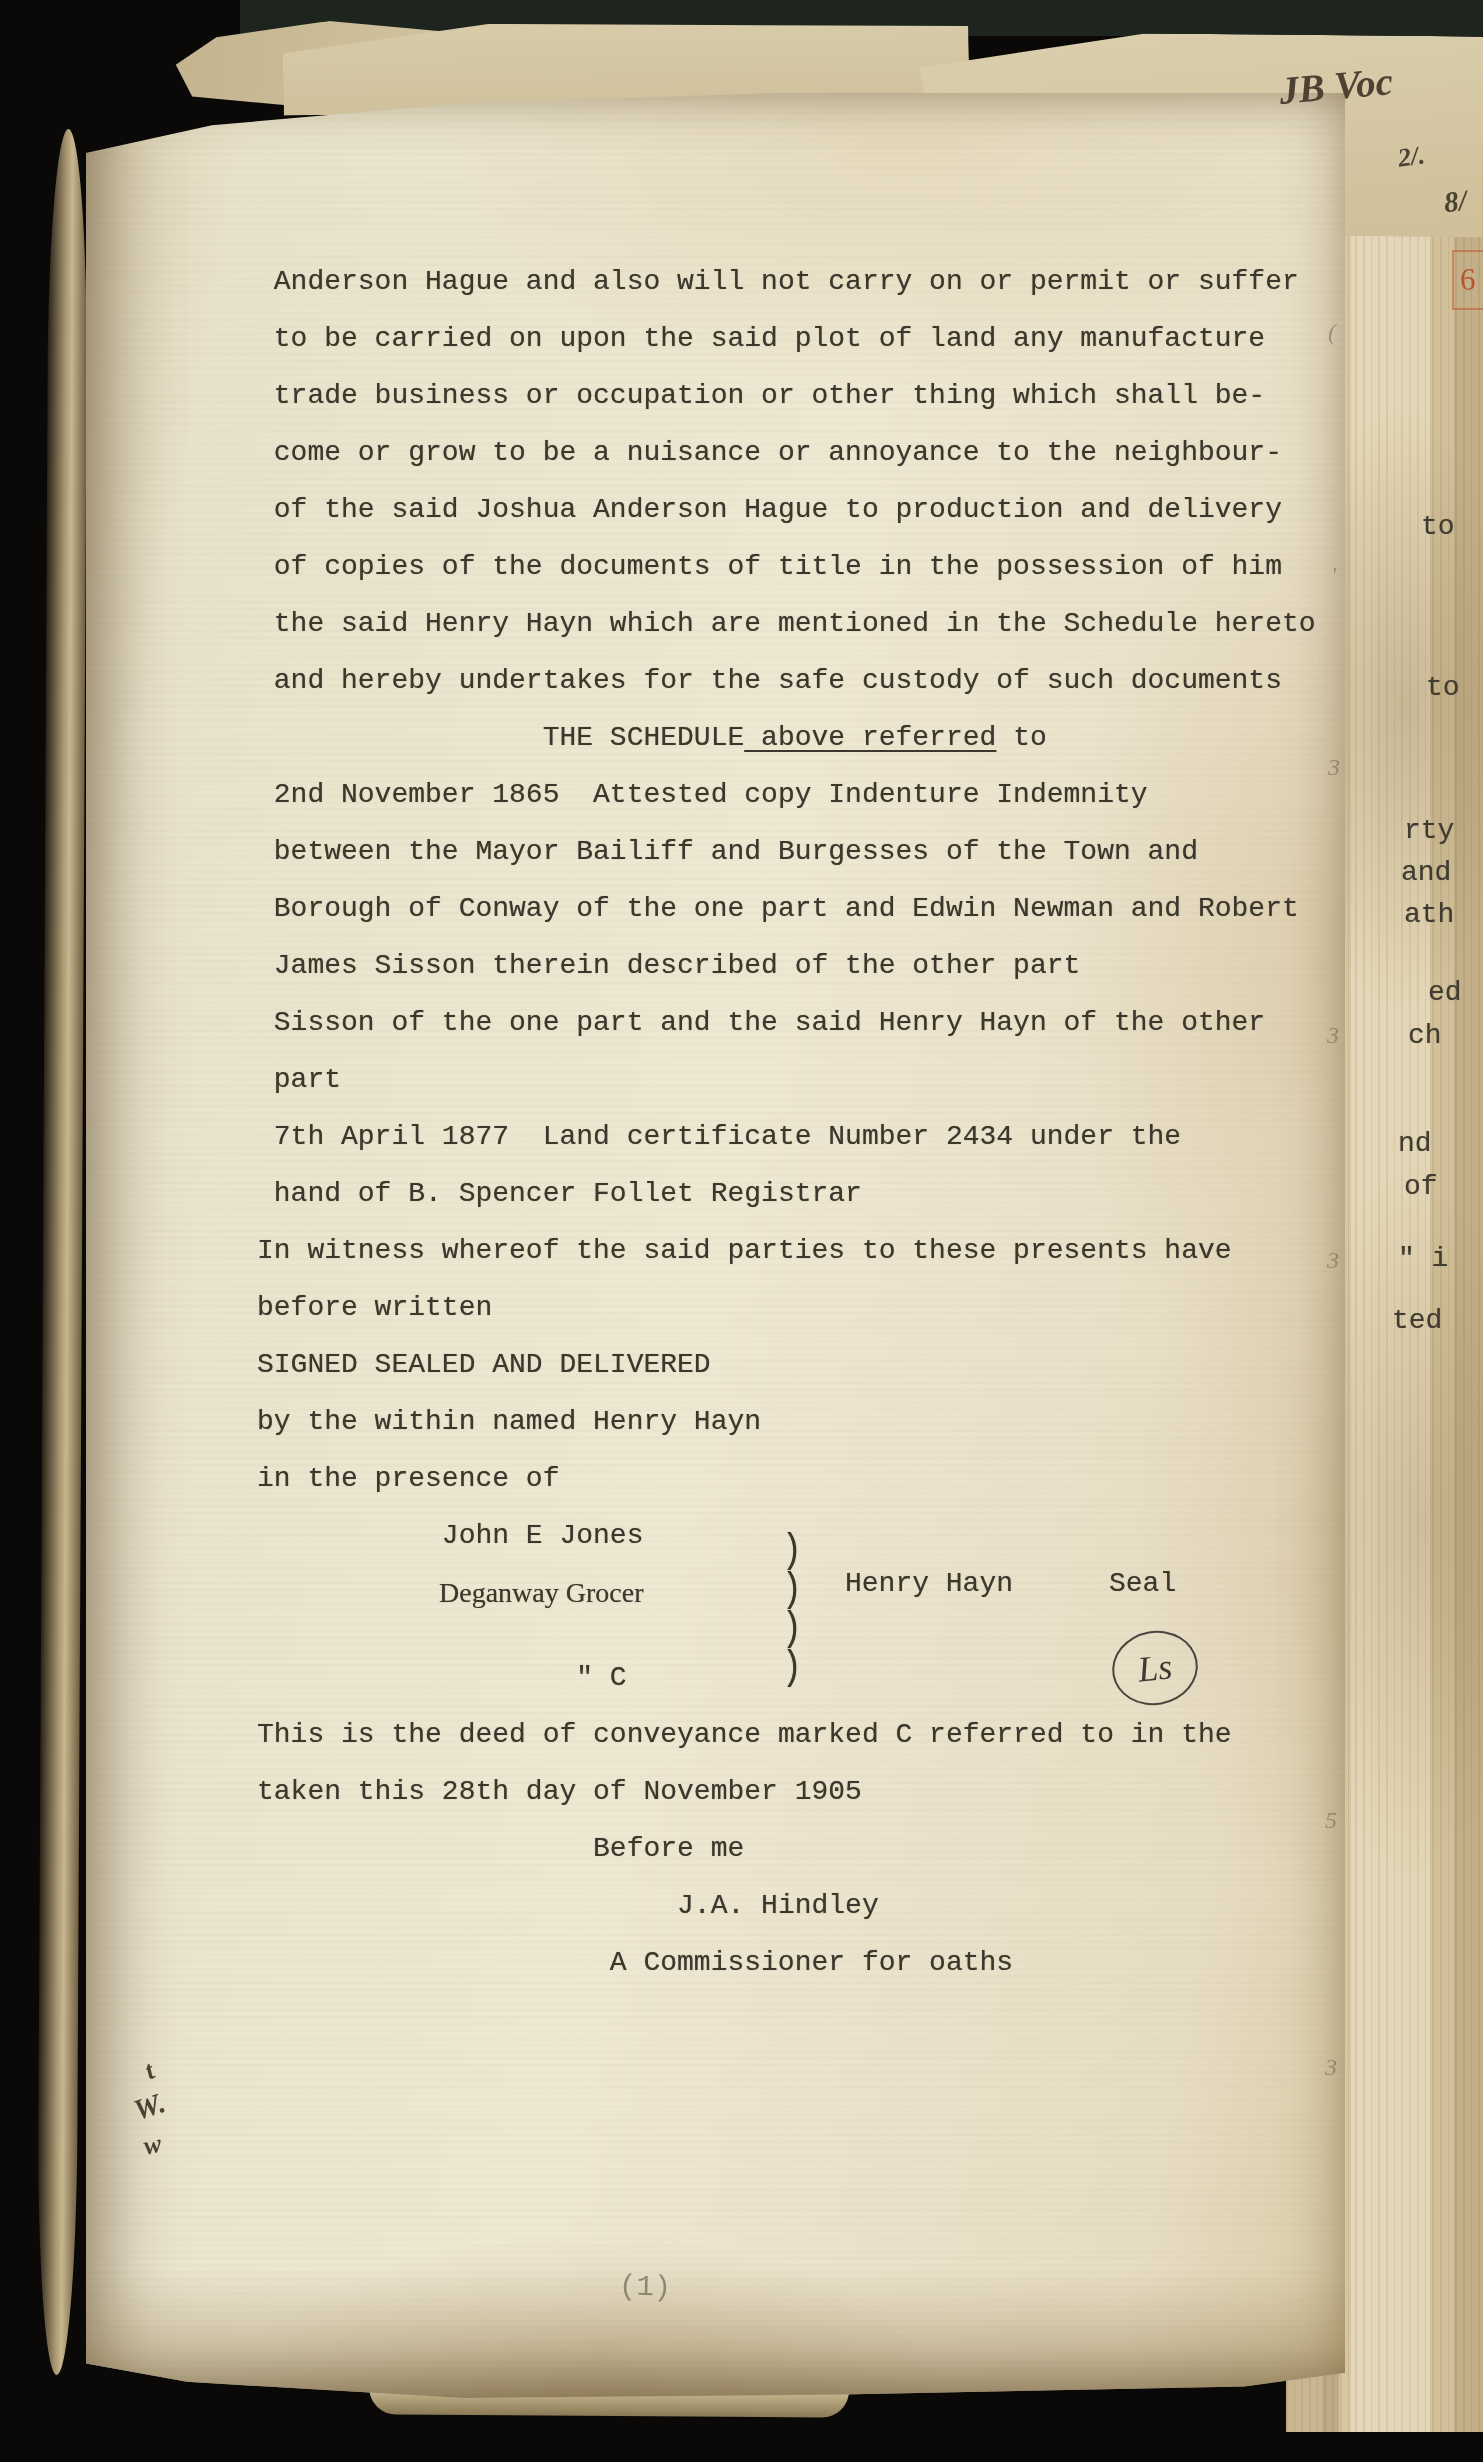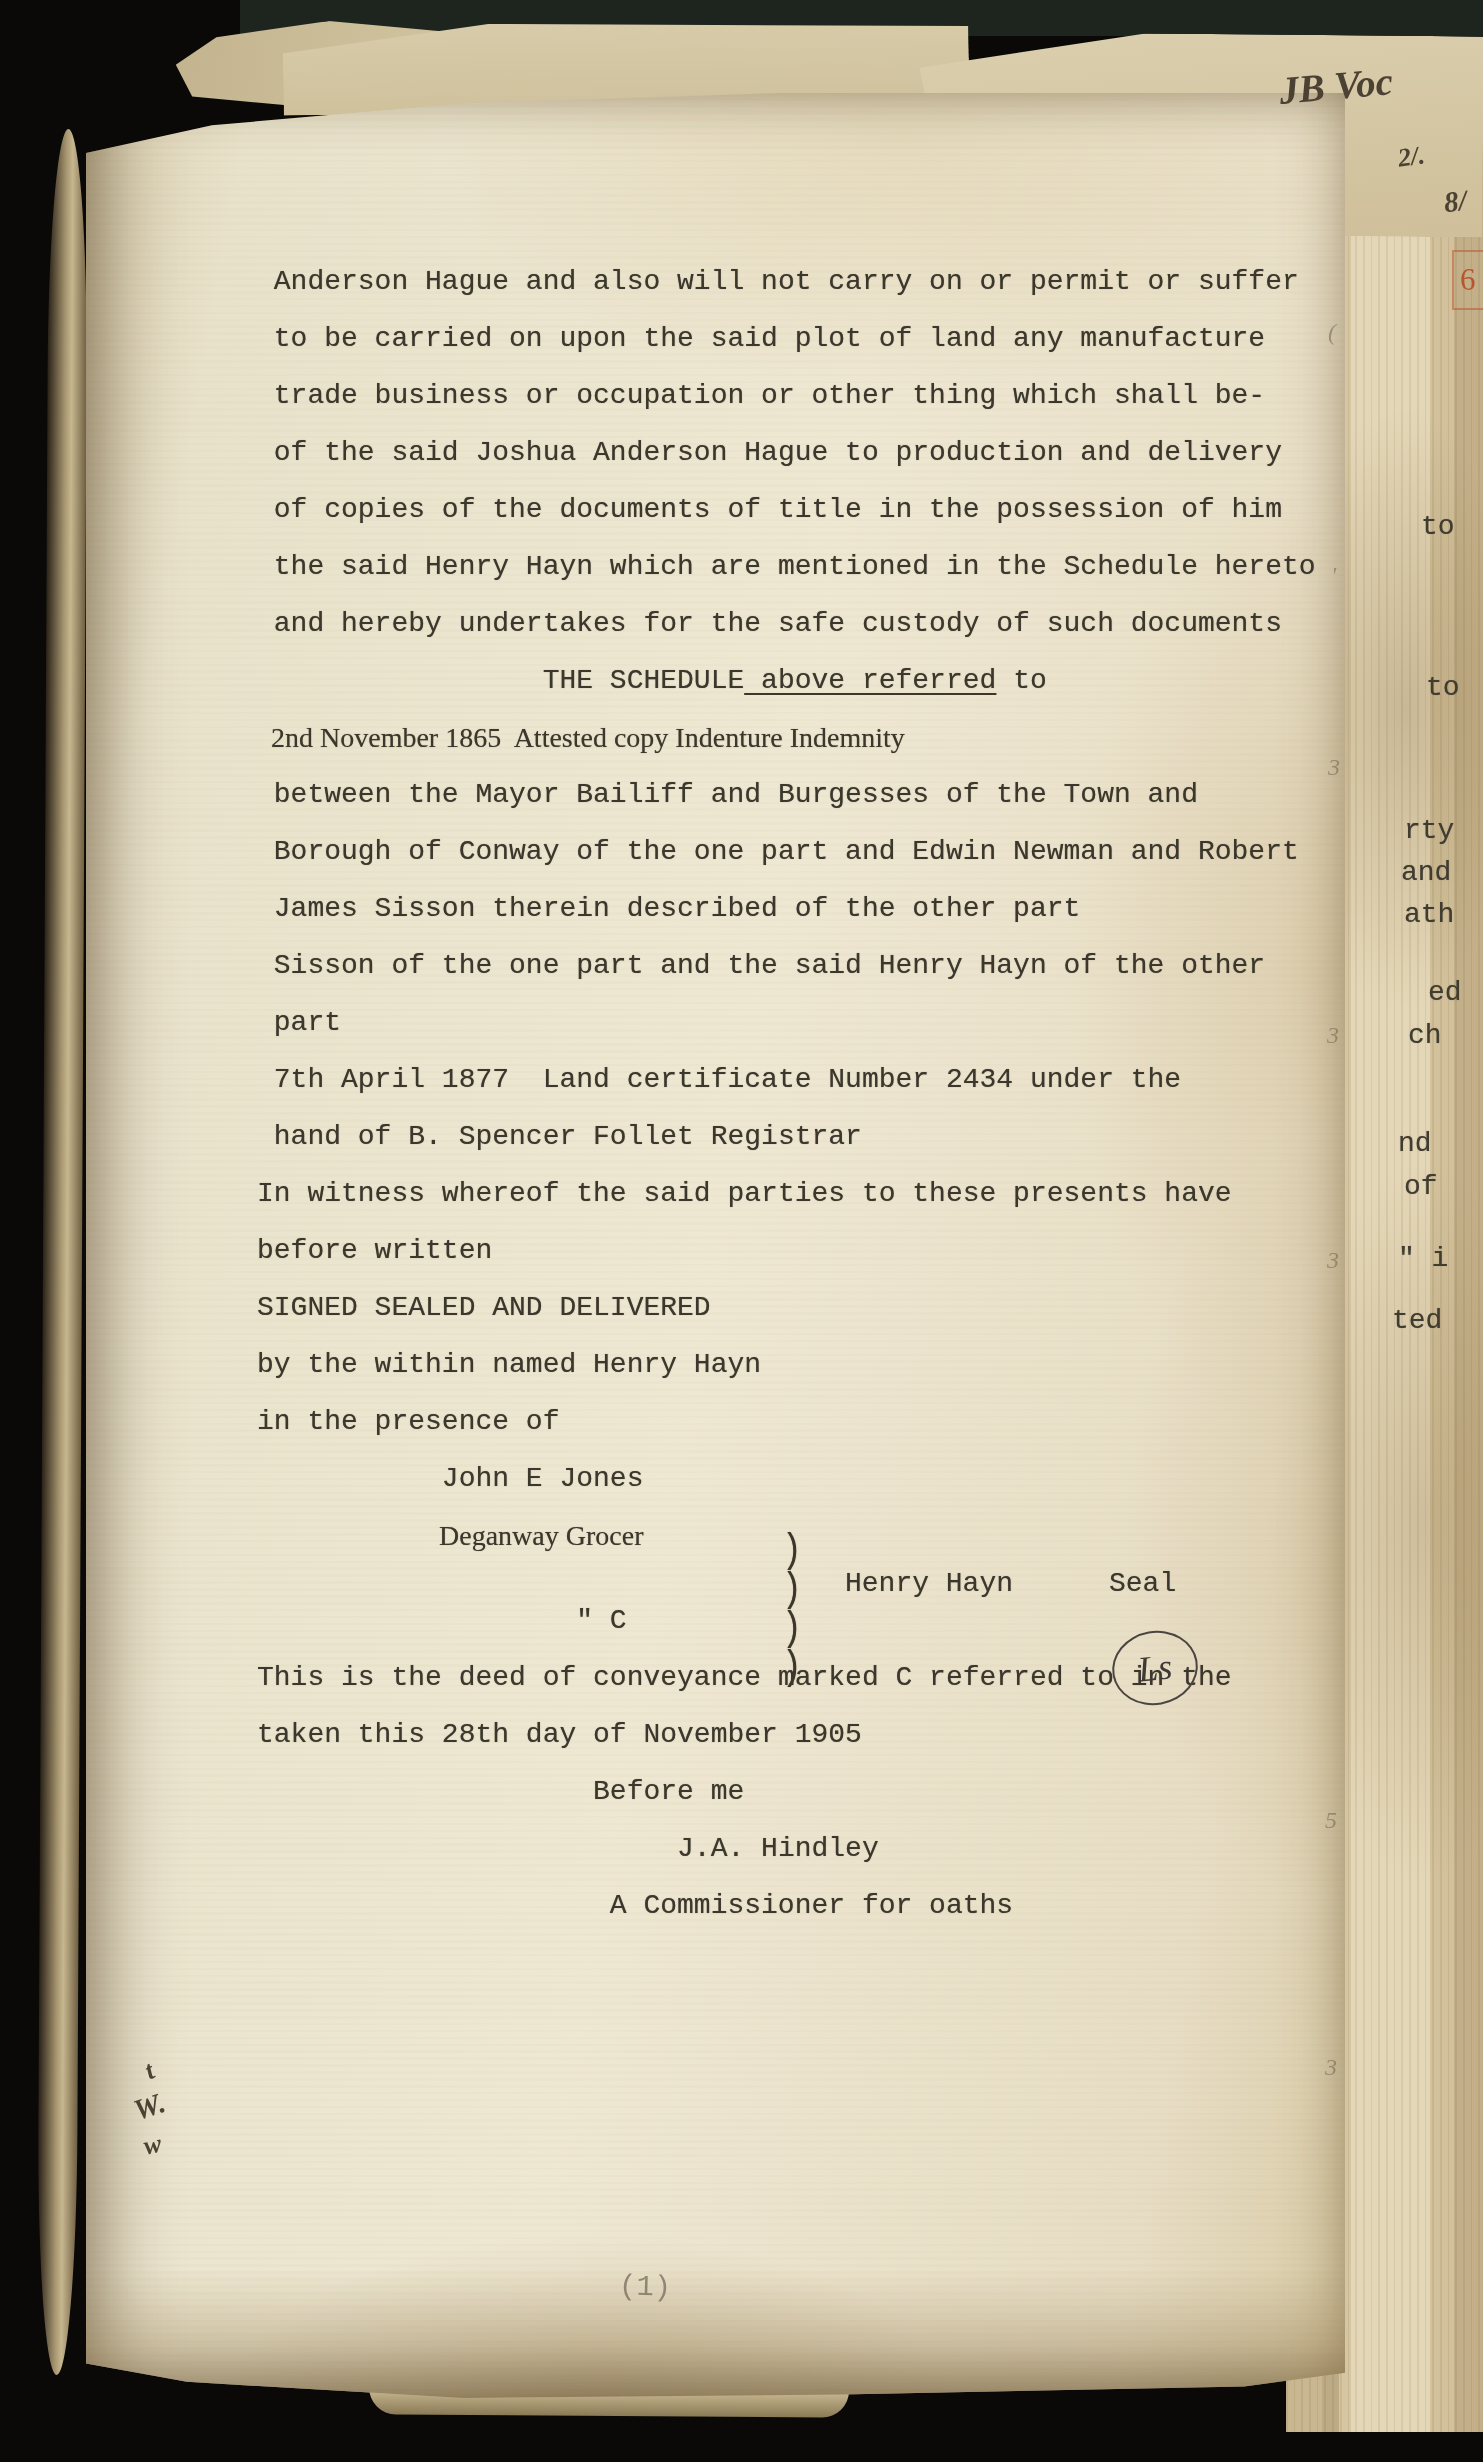--- a/index.html
+++ b/index.html
@@ -97,26 +97,27 @@
   <div class="bottom-sliver"></div>
   <div class="scrap-a"></div>
   <div class="sheet-top"></div>
   <div class="sheet-tr"></div>
 
   <div class="main-page">
     <div class="text-col" id="text-col">
         <div class="line" style="padding-left: 1ch;">Anderson Hague and also will not carry on or permit or suffer</div>
         <div class="line" style="padding-left: 1ch;">to be carried on upon the said plot of land any manufacture</div>
         <div class="line" style="padding-left: 1ch;">trade business or occupation or other thing which shall be-</div>
+        <div class="line" style="padding-left: 1ch;">come or grow to be a nuisance or annoyance to the neighbour-</div>
         <div class="line" style="padding-left: 1ch;">of the said Joshua Anderson Hague to production and delivery</div>
         <div class="line" style="padding-left: 1ch;">of copies of the documents of title in the possession of him</div>
         <div class="line" style="padding-left: 1ch;">the said Henry Hayn which are mentioned in the Schedule hereto</div>
         <div class="line" style="padding-left: 1ch;">and hereby undertakes for the safe custody of such documents</div>
         <div class="line" style="padding-left: 17ch;"><span>THE SCHEDULE</span><span class="u"> above referred</span><span> to</span></div>
-        <div class="line" style="padding-left: 1ch; font-family: Liberation Serif, serif;">2nd November 1865  Attested copy Indenture Indemnity</div>
+        <div class="line" style="padding-left: 1ch;">2nd November 1865  Attested copy Indenture Indemnity</div>
         <div class="line" style="padding-left: 1ch;">between the Mayor Bailiff and Burgesses of the Town and</div>
         <div class="line" style="padding-left: 1ch;">Borough of Conway of the one part and Edwin Newman and Robert</div>
         <div class="line" style="padding-left: 1ch;">James Sisson therein described of the other part</div>
         <div class="line" style="padding-left: 1ch;">Sisson of the one part and the said Henry Hayn of the other</div>
         <div class="line" style="padding-left: 1ch;">part</div>
         <div class="line" style="padding-left: 1ch;">7th April 1877  Land certificate Number 2434 under the</div>
         <div class="line" style="padding-left: 1ch;">hand of B. Spencer Follet Registrar</div>
         <div class="line" style="padding-left: 0ch;">In witness whereof the said parties to these presents have</div>
         <div class="line" style="padding-left: 0ch;">before written</div>
         <div class="line" style="padding-left: 0ch;">SIGNED SEALED AND DELIVERED</div>

